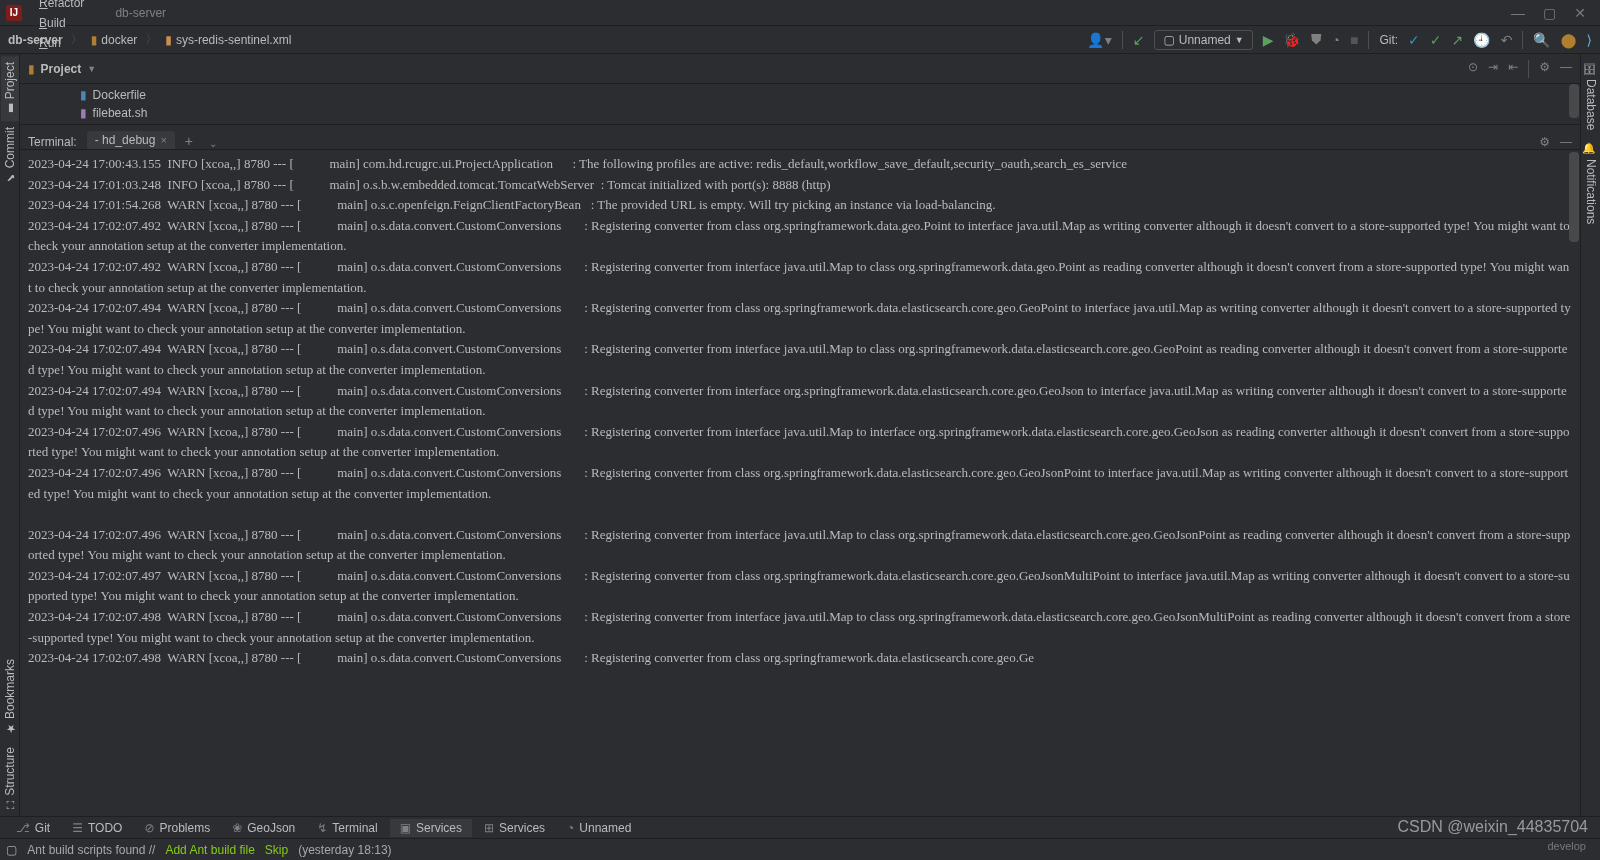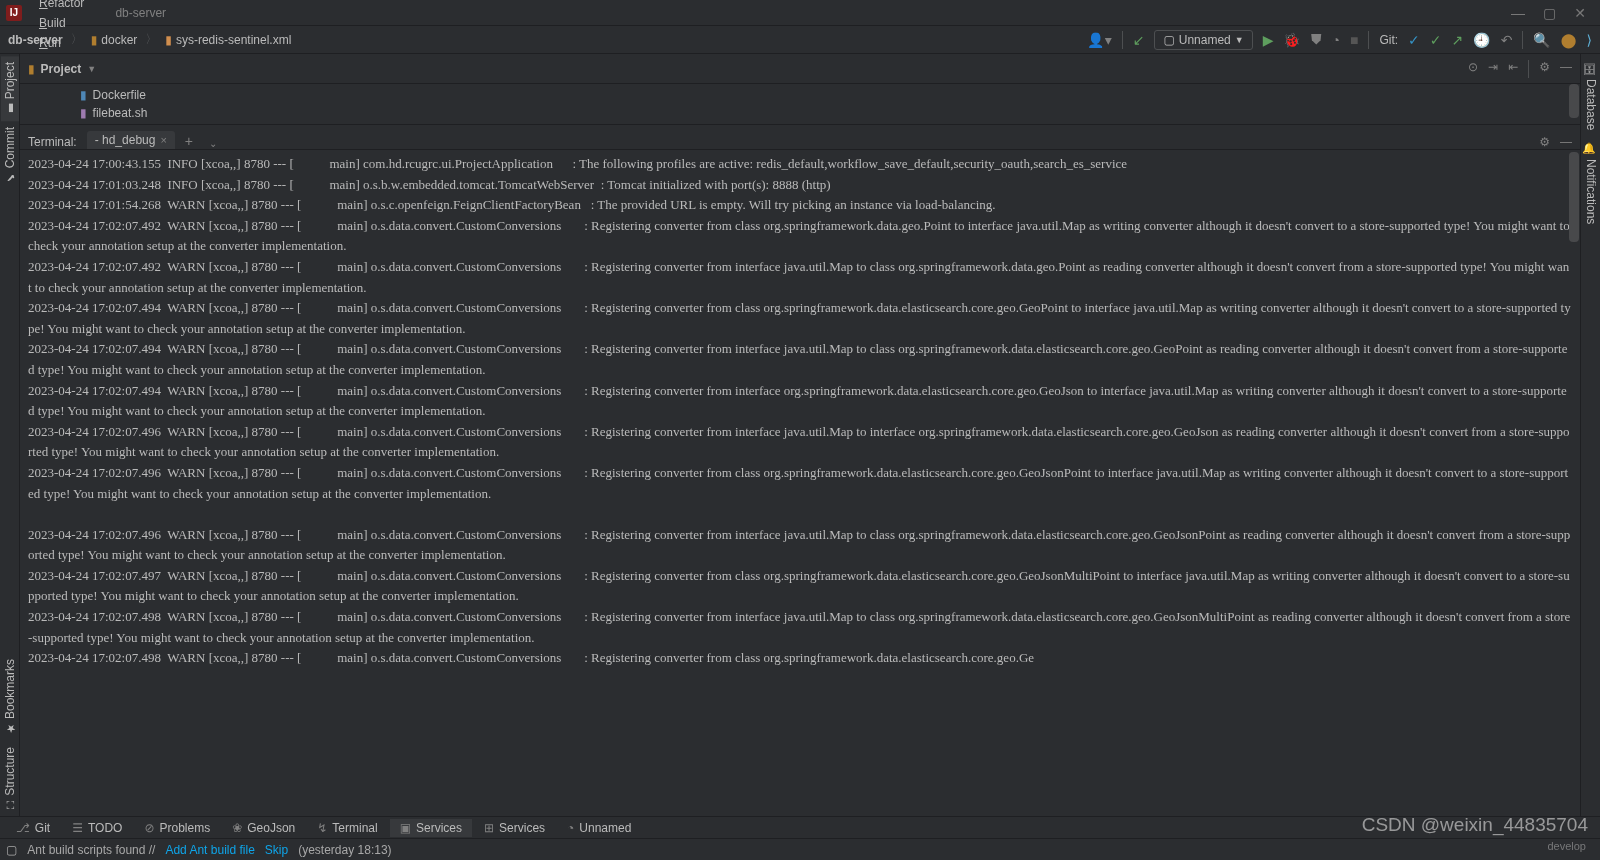--- a/index.html
+++ b/index.html
@@ -45,23 +45,23 @@
   .terminal { flex:1; background:#2b2d30; padding:4px 8px; overflow:hidden; position:relative; }
   .terminal pre { font-family:Liberation Serif, serif; font-size:13px; line-height:20.6px; color:#bababa; white-space:pre-wrap; word-break:break-all; }
   .term-scroll{ position:absolute; right:1px; top:2px; width:10px; height:90px; background:#48494b; border-radius:4px; }
   
   .bottom-tabs { height:22px; background:#2b2d30; border-top:1px solid #1e1f22; display:flex; align-items:center; padding:0 6px; gap:2px; }
   .bt-tab { padding:2px 10px; display:flex; align-items:center; gap:5px; cursor:pointer; color:#bbbbbb; }
   .bt-tab.active { background:#37393c; }
   .bt-ico { font-size:12px; color:#808080; }
   
   .statusbar { height:22px; background:#2b2d30; border-top:1px solid #1e1f22; display:flex; align-items:center; padding:0 6px; gap:10px; color:#a8a8a8; font-size:11px; }
-  .statusbar .link { color:#0ea5e9; cursor:pointer; }
-  
-  .watermark { position:absolute; right:12px; bottom:24px; color:rgba(210,210,210,.65); font-size:19px; pointer-events:none; font-family:Arial; }
+  .statusbar .link { color:#84cc16; cursor:pointer; }
+  
+  .watermark { position:absolute; right:12px; bottom:24px; color:rgba(210,210,210,.65); font-size:16px; pointer-events:none; font-family:Arial; }
   .watermark2 { position:absolute; right:14px; bottom:8px; color:rgba(180,180,180,.55); font-size:11px; pointer-events:none; font-family:Arial; }
   .folder-ico { color:#b07e2f; }
   .check-blue{color:#3592c4;}
   .check-green{color:#5e9e5e;}
 </style>
 </head>
 <body>
 
 <div class="menubar">
   <div class="logo">IJ</div>

